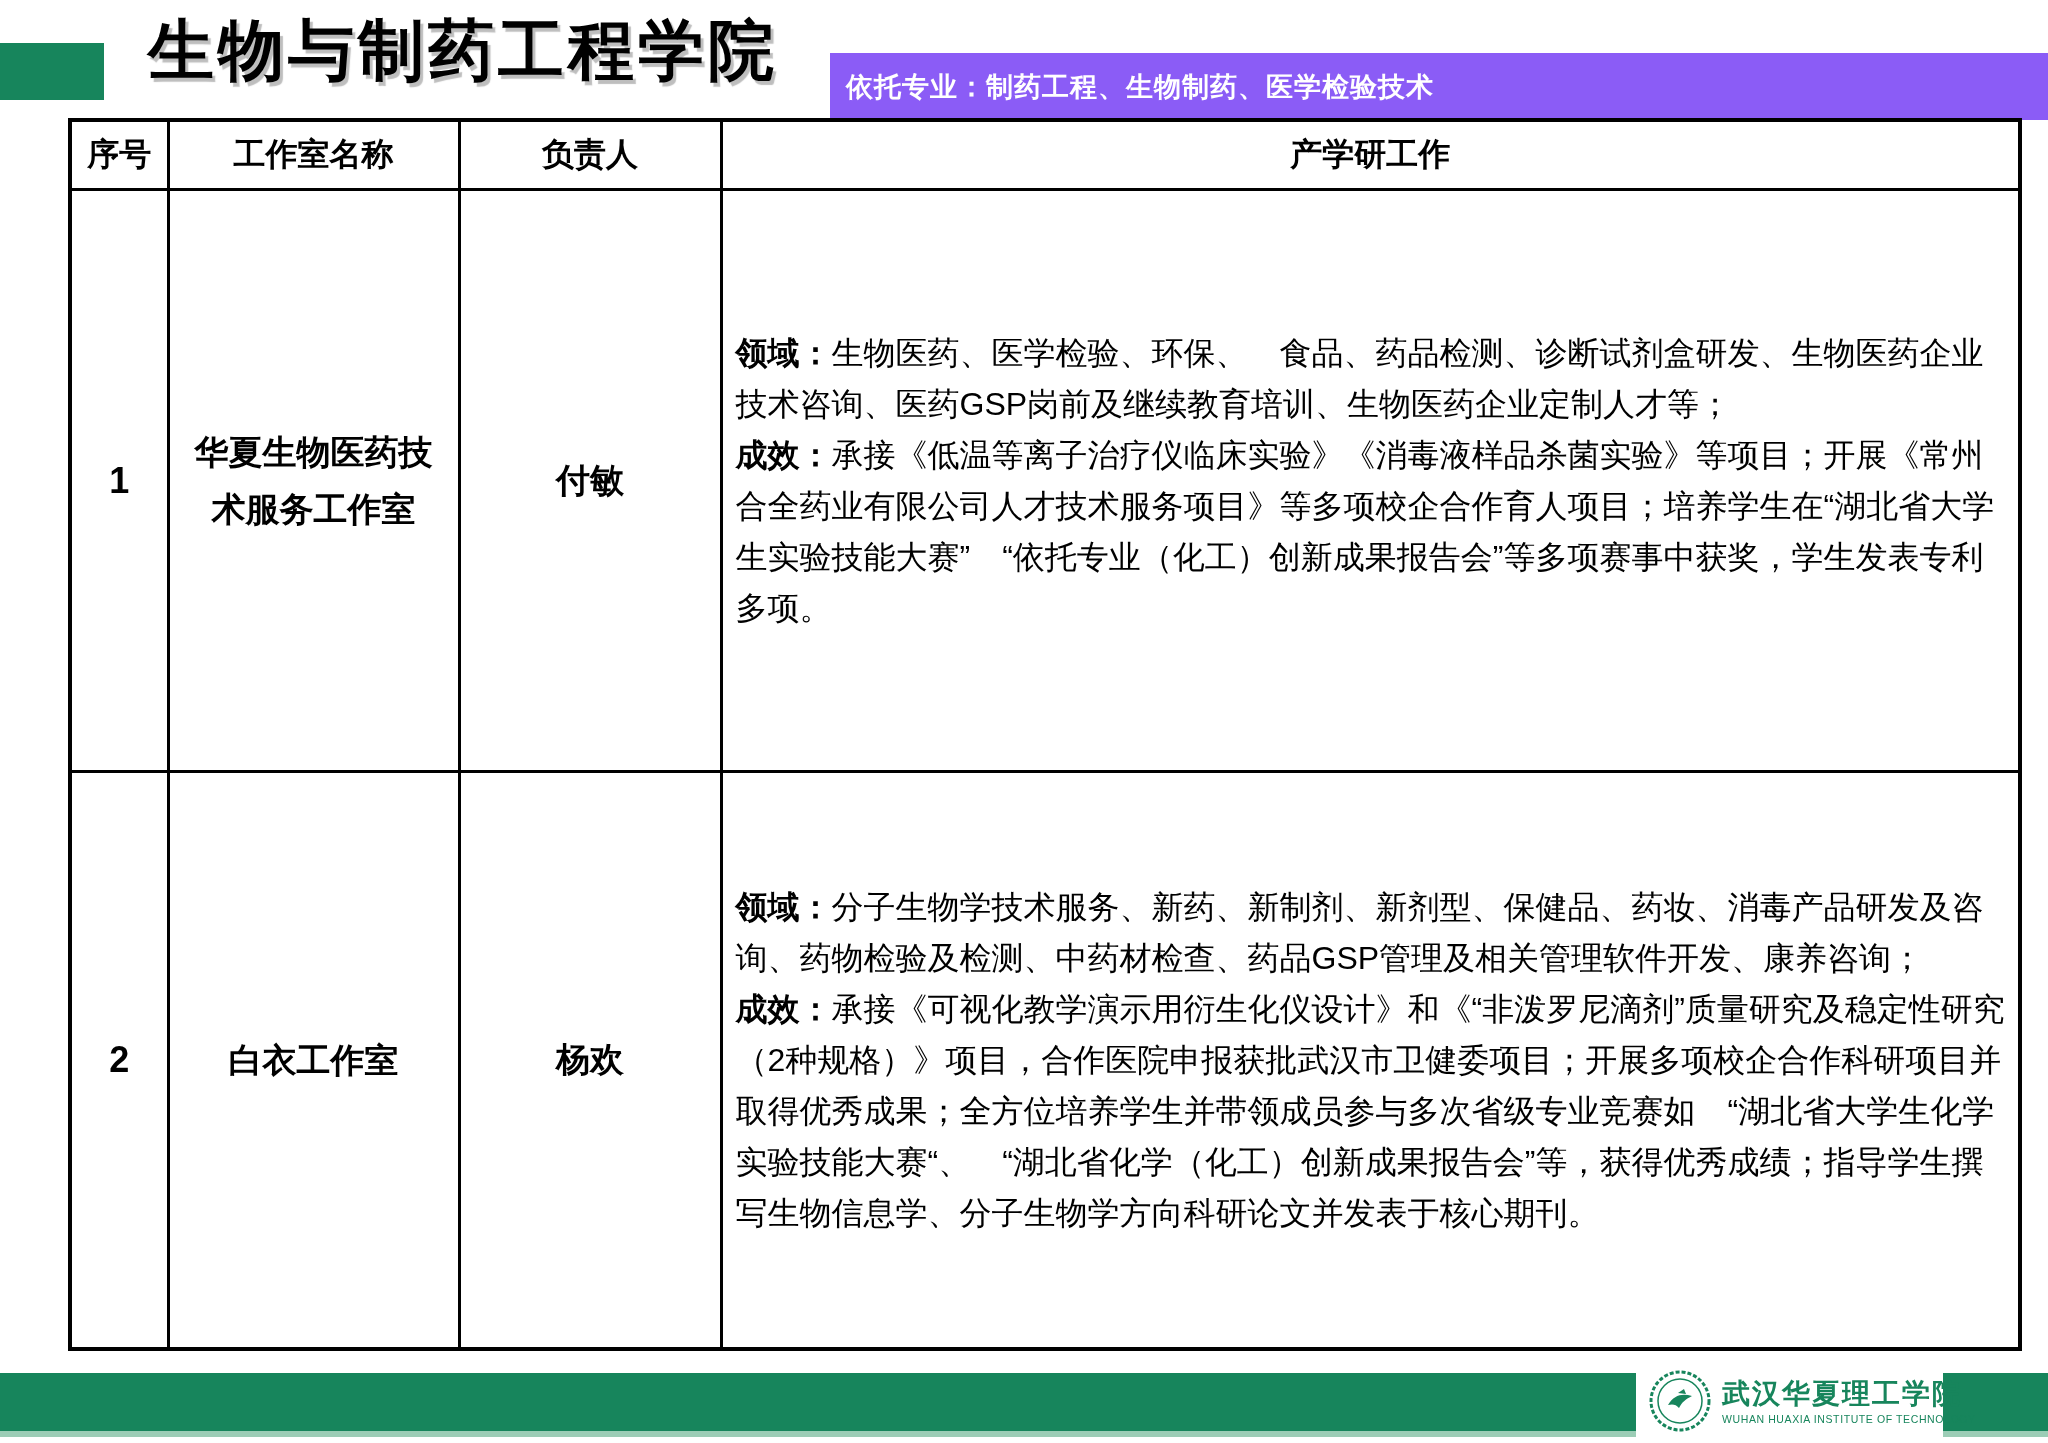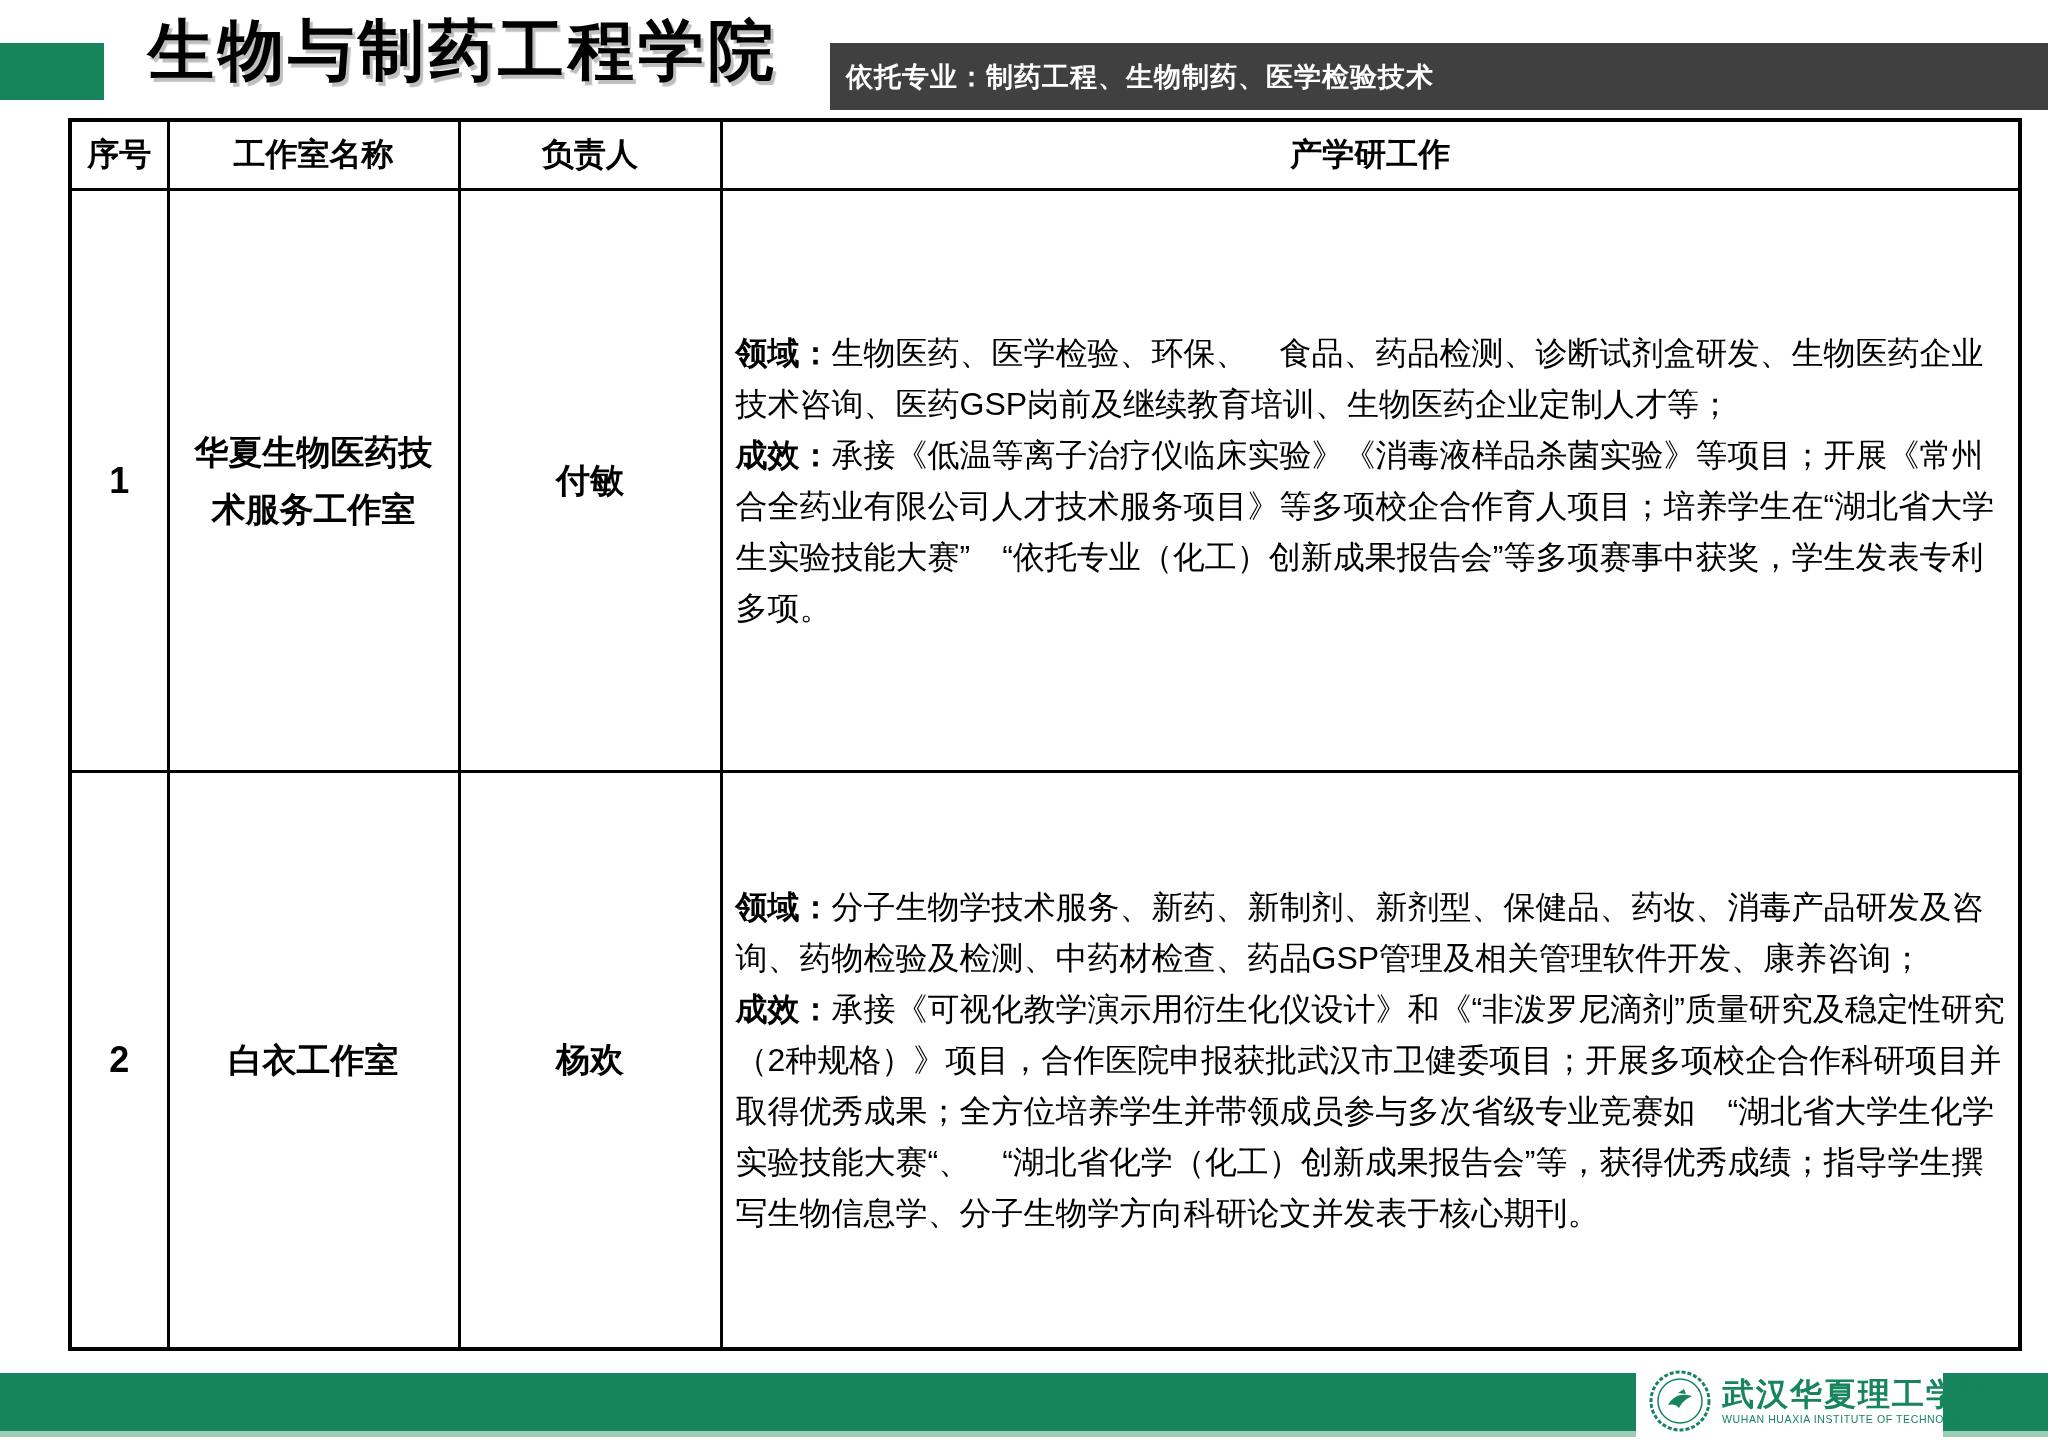--- a/index.html
+++ b/index.html
@@ -10,21 +10,21 @@
   .accent-left{
     position:absolute;left:0;top:43px;width:104px;height:57px;background:#17855C;
   }
   .page-title{
     position:absolute;left:148px;top:0;width:700px;height:100px;
     font-size:66px;font-weight:900;letter-spacing:4px;line-height:100px;
     color:#000;text-shadow:3px 4px 1px rgba(110,110,110,0.45);
     white-space:nowrap;
   }
   .subtitle-bar{
-    position:absolute;left:830px;top:43px;width:1218px;height:67px;background:#404040;
+    position:absolute;left:830px;top:53px;width:1218px;height:67px;background:#8b5cf6;
     display:flex;align-items:center;
   }
   .subtitle-bar span{
     color:#ffffff;font-weight:bold;font-size:27px;padding-left:16px;letter-spacing:1px;
     white-space:nowrap;
   }
   table.workshops{
     position:absolute;left:56px;top:118px;width:1950px;
     border-collapse:collapse;table-layout:fixed;background:#fff;
   }
@@ -62,21 +62,21 @@
   .footer-accent-line{
     position:absolute;left:0;top:1431px;width:2048px;height:6px;background:#9CCDB6;
   }
   .logo-box{
     position:absolute;left:1636px;top:1358px;width:307px;height:85px;background:#ffffff;
     display:flex;align-items:center;justify-content:flex-start;
   }
   .seal{flex:0 0 auto;margin-left:12px;}
   .logo-text{margin-left:10px;display:flex;flex-direction:column;justify-content:center;}
   .logo-cn{
-    color:#17855C;font-size:32px;font-weight:bold;letter-spacing:2px;line-height:36px;
+    color:#17855C;font-size:28px;font-weight:bold;letter-spacing:2px;line-height:36px;
     font-family:"Liberation Serif","DejaVu Serif",serif;white-space:nowrap;
   }
   .logo-en{
     color:#17855C;font-size:10.5px;font-weight:normal;letter-spacing:0.6px;line-height:14px;
     white-space:nowrap;
   }
 </style>
 </head>
 <body>
 

